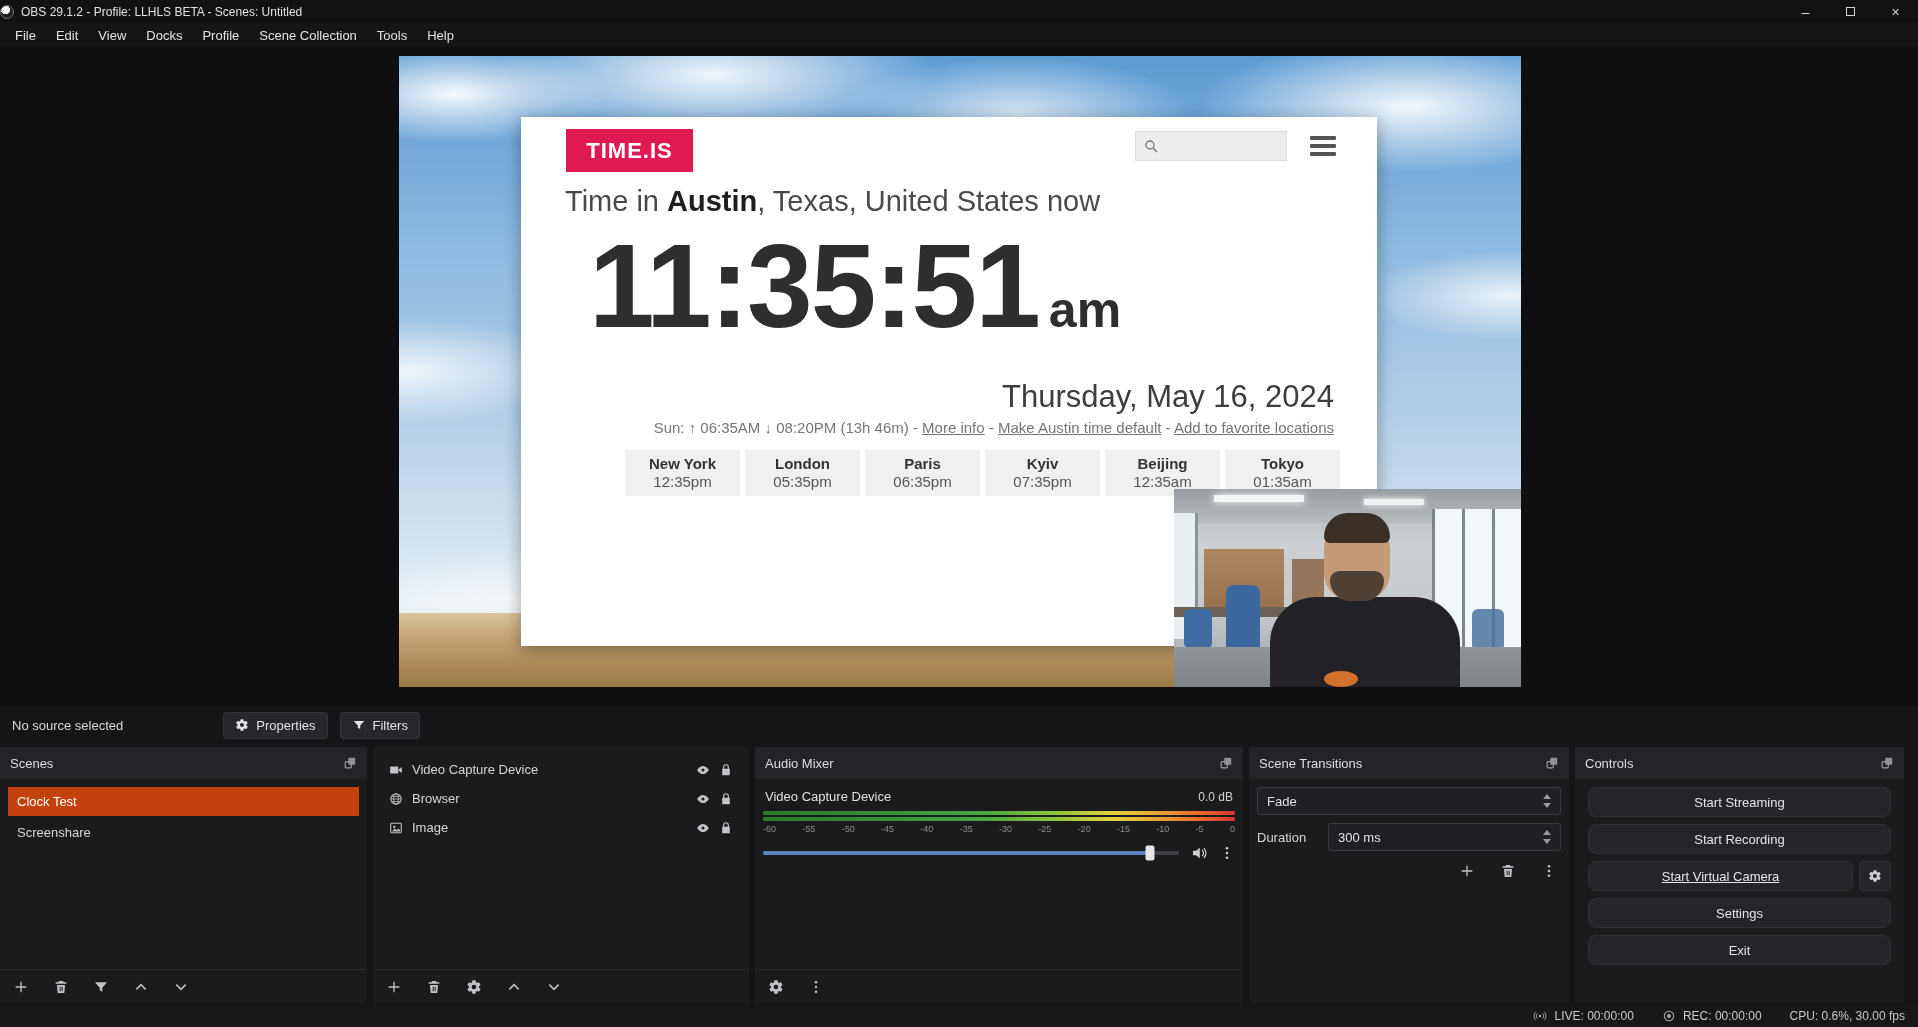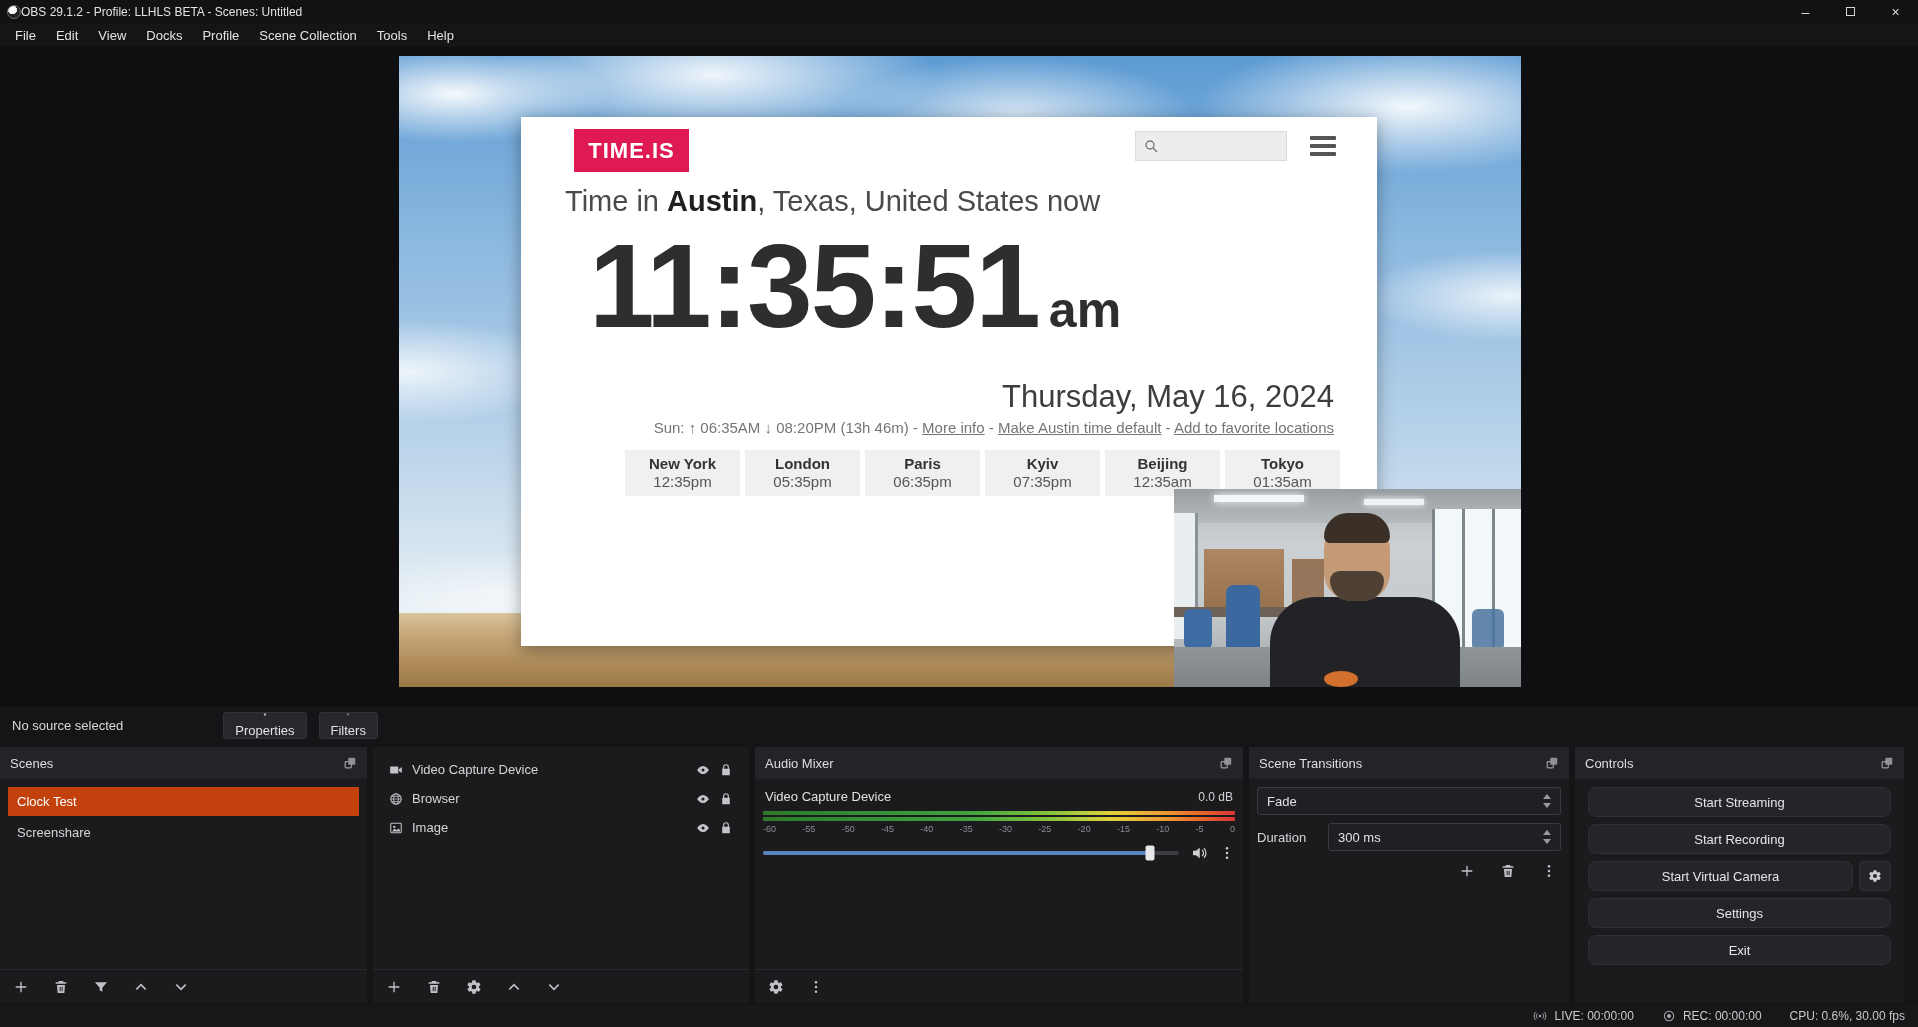--- a/index.html
+++ b/index.html
@@ -2,21 +2,21 @@
 <html><head>
 <meta charset="utf-8">
 <style>
   * { margin:0; padding:0; box-sizing:border-box; }
   body { background:#000; }
   .app { position:relative; width:1918px; height:1027px; background:#151517; overflow:hidden;
          font-family:"Liberation Sans", sans-serif; color:#e6e6e6; }
 
   
   .titlebar { position:absolute; top:0; left:0; width:100%; height:23px; background:#121213;
-              display:flex; align-items:center; padding-left:7px; }
+              display:flex; align-items:center; gap:7px; }
   .obs-logo { width:14px; height:14px; border-radius:50%;
               background: radial-gradient(circle at 38% 32%, #ffffff 0 26%, #e3e3e5 40%, #232326 41%);
               border:1px solid #6a6a6e; }
   .win-title { font-size:12px; color:#e2e2e4; }
   .win-btns { margin-left:auto; display:flex; height:100%; }
   .win-btn { width:45px; height:100%; display:flex; align-items:center; justify-content:center;
              font-size:14px; color:#d6d6d8; cursor:default; }
   .max-square { width:9px; height:9px; border:1px solid #d6d6d8; }
 
   
@@ -35,21 +35,21 @@
               radial-gradient(ellipse 210px 65px at 99% 38%, rgba(255,255,255,.8), rgba(255,255,255,0) 70%),
               radial-gradient(ellipse 230px 75px at 1% 50%, rgba(255,255,255,.8), rgba(255,255,255,0) 70%),
               radial-gradient(ellipse 260px 70px at 10% 86%, rgba(255,255,255,.55), rgba(255,255,255,0) 70%),
               linear-gradient(180deg,#5d9bd3 0%, #8db9e0 30%, #bad4ea 62%, #e4edf3 86%, #eef2f4 100%); }
   .desert { position:absolute; left:0; right:0; bottom:0; height:74px;
             background:linear-gradient(180deg,#d9c49c 0%, #c3a274 35%, #ad8a57 72%, #997848 100%); }
 
   
   .page { position:absolute; left:122px; top:61px; width:856px; height:529px; background:#fff;
           box-shadow:0 4px 16px rgba(0,0,0,.35); color:#333; }
-  .page-logo { position:absolute; left:53px; top:12px; width:115px; height:43px; background:#df1a53;
+  .page-logo { position:absolute; left:45px; top:12px; width:127px; height:43px; background:#df1a53;
                color:#fff; display:flex; align-items:center; justify-content:center;
                font-weight:bold; font-size:22px; letter-spacing:1px; }
   .search-box { position:absolute; left:614px; top:14px; width:152px; height:30px; background:#ededed;
                 border:1px solid #dcdcdc; display:flex; align-items:center; padding-left:7px; color:#777; }
   .hamburger { position:absolute; left:789px; top:19px; width:26px; height:20px;
                display:flex; flex-direction:column; justify-content:space-between; }
   .hamburger div { height:4px; background:#555; border-radius:1px; }
   .heading { position:absolute; left:44px; top:68px; font-size:29px; color:#4a4a4a; white-space:nowrap; }
   .heading .city { font-weight:bold; color:#1f1f1f; }
   .clock-row { position:absolute; left:68px; top:96px; display:flex; align-items:baseline; color:#2e2e2e; }
@@ -91,21 +91,21 @@
              border-radius:30px 30px 8px 8px; }
   .wc-beard { position:absolute; left:156px; top:82px; width:54px; height:30px; background:#4e4034;
               border-radius:10px 10px 22px 22px; }
   .wc-orange { position:absolute; left:150px; top:182px; width:34px; height:16px; background:#d2702e; border-radius:50%; }
 
   
   .source-toolbar { position:absolute; top:707px; left:0; width:100%; height:36px;
                     display:flex; align-items:center; padding-left:12px; font-size:13px; }
   .st-status { color:#d9d9db; }
   .tb-btn { display:flex; align-items:center; gap:7px; background:#27272c; border:1px solid #323238;
-            border-radius:3px; height:27px; padding:0 11px; font-size:13px; color:#e2e2e4;flex-direction:column; }
+            border-radius:3px; height:27px; padding:0 11px; font-size:13px; color:#e2e2e4; }
   .tb-btn.props { margin-left:100px; }
   .tb-btn + .tb-btn { margin-left:12px; }
 
   
   .dock { position:absolute; top:747px; height:256px; background:#1b1b1e; display:flex; flex-direction:column; }
   #dock-scenes      { left:0;      width:367px; }
   #dock-sources     { left:373px;  width:376px; }
   #dock-mixer       { left:755px;  width:488px; }
   #dock-transitions { left:1249px; width:320px; }
   #dock-controls    { left:1575px; width:329px; }
@@ -155,21 +155,21 @@
   .duration-label { font-size:13px; width:62px; color:#d6d6d9; }
   .duration-row .spinbox { flex:1; }
   .trans-actions { display:flex; align-items:center; justify-content:flex-end; gap:25px;
                    margin-top:12px; padding-right:4px; color:#c2c2c6; }
 
   
   .controls-body { padding:8px 13px; }
   .ctrl-btn { height:30px; background:#242429; border:1px solid #2f2f35; border-radius:8px;
               display:flex; align-items:center; justify-content:center; font-size:13px;
               color:#e6e6e9; margin-bottom:7px; }
-  .vcam-row { display:flex; gap:6px; margin-bottom:7px; }
+  .vcam-row { display:flex; gap:6px; margin-bottom:7px;text-decoration:underline; }
   .vcam-row .ctrl-btn { flex:1; margin-bottom:0; }
   .vcam-gear { width:32px; height:30px; background:#242429; border:1px solid #2f2f35; border-radius:4px;
                display:flex; align-items:center; justify-content:center; color:#cfcfd3; }
 
   
   .statusbar { position:absolute; left:0; bottom:0; width:100%; height:22px; background:#17171a;
                display:flex; align-items:center; justify-content:flex-end; gap:28px;
                padding-right:13px; font-size:12px; color:#c9c9cc; }
   .sb-item { display:flex; align-items:center; gap:7px; }
   .sb-item .ic-sm { color:#a8a8ad; }

